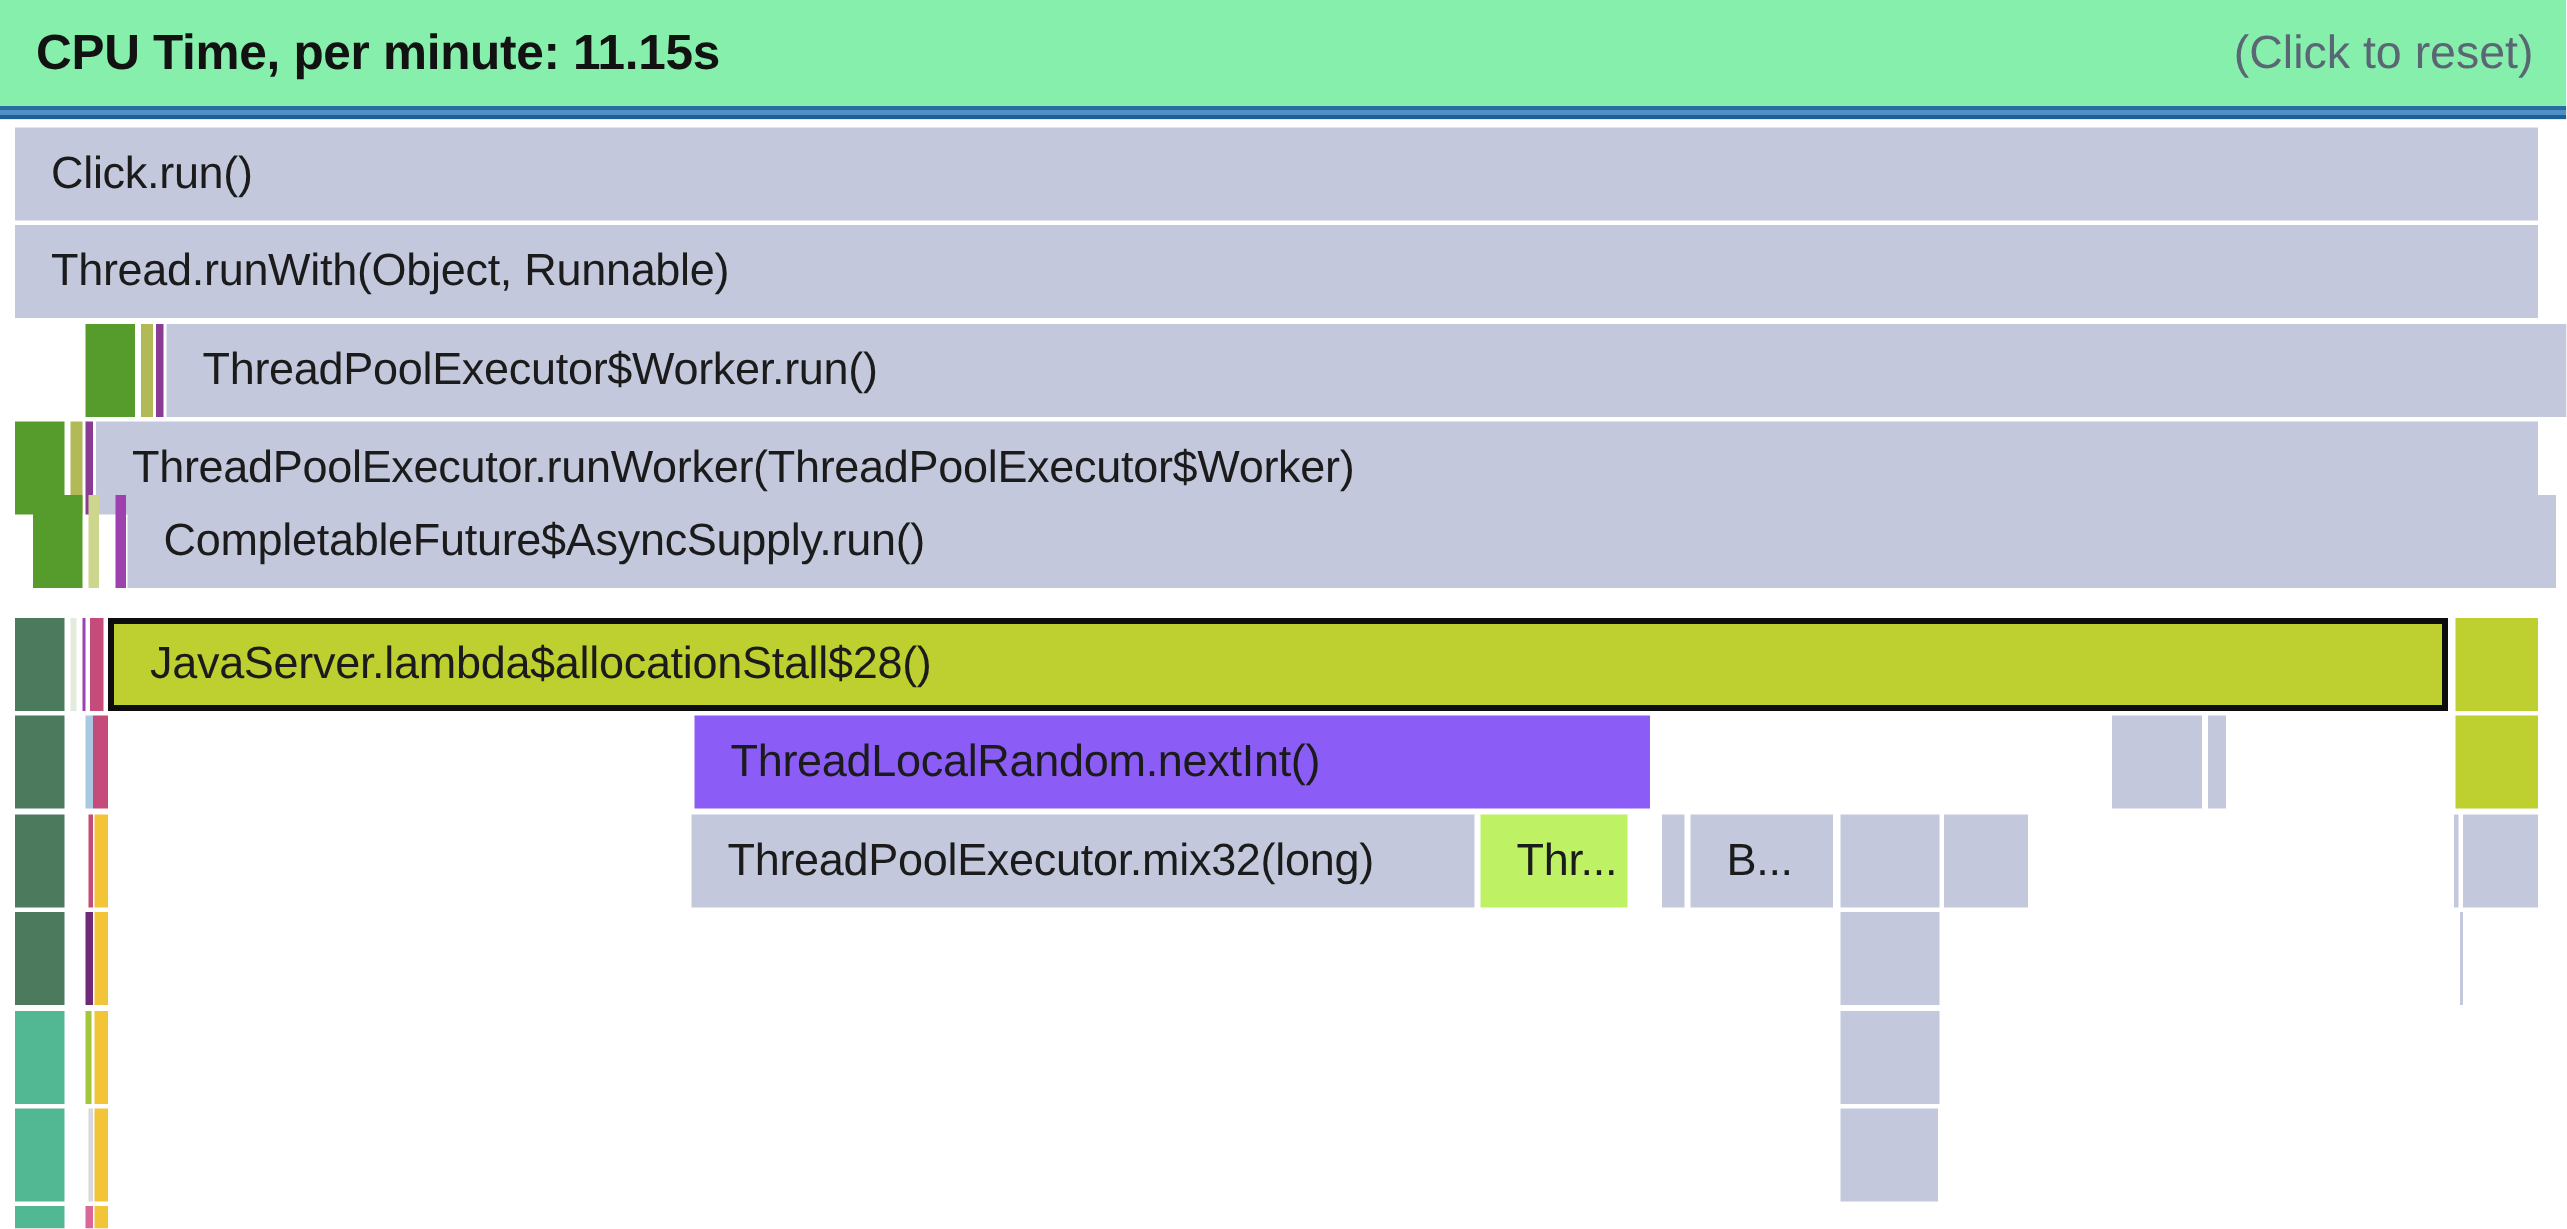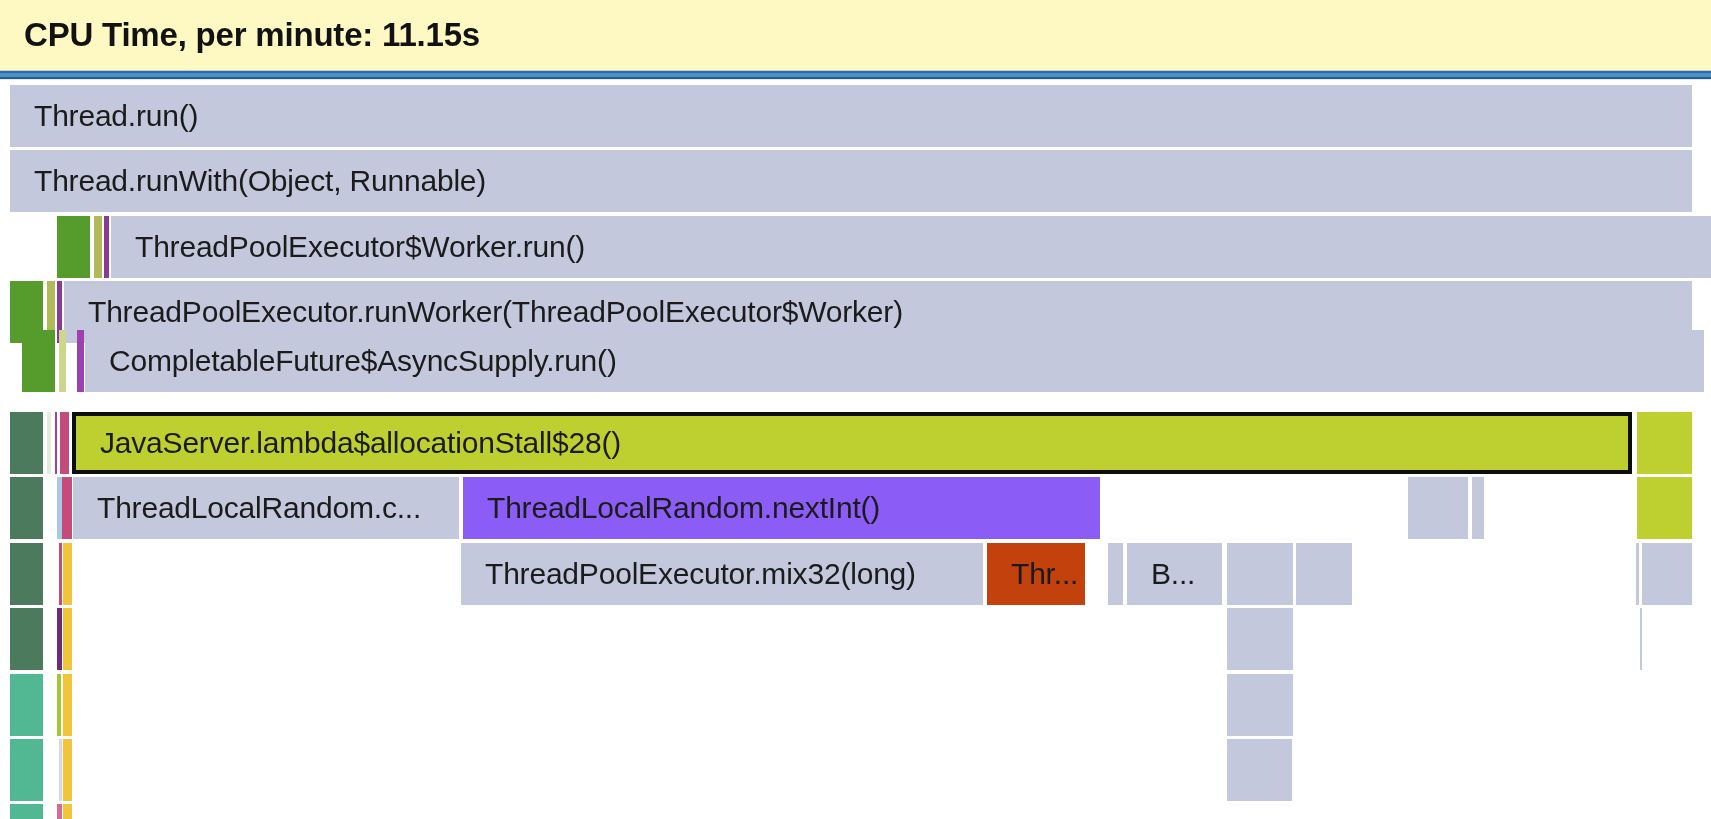--- a/index.html
+++ b/index.html
@@ -6,21 +6,21 @@
   #app{
     position:relative;
     width:1711px;height:819px;
     overflow:hidden;
     background:#ffffff;
     font-family:"Liberation Sans", sans-serif;
   }
   
   #flame-header{
     position:absolute;left:0;top:0;width:1711px;height:70px;
-    background:#fef9c3;
+    background:#86efac;
     display:flex;align-items:center;justify-content:space-between;
     box-sizing:border-box;
     padding:0 22px 1px 24px;
     cursor:pointer;
   }
   #header-rule{
     position:absolute;left:0;top:70px;width:1711px;height:10px;
     background:linear-gradient(to bottom,
       #b8cfdd 0%, #b8cfdd 8%,
       #2a6ba3 8%, #2a6ba3 34%,
@@ -53,27 +53,28 @@
     align-items:center;
   }
 </style>
 </head>
 <body>
 
 <div id="app">
 
   <div id="flame-header">
     <span id="flame-title">CPU Time, per minute: 11.15s</span>
+    <span id="reset-hint">(Click to reset)</span>
   </div>
   <div id="header-rule"></div>
 
   <div id="flame-rows">
       <div class="flame-row" style="top: 85px;">
         <div class="frame" style="left: 10px; width: 1682px; background: rgb(195, 200, 221);">
-          <span class="lbl">Thread.run()</span>
+          <span class="lbl">Click.run()</span>
         </div>
       </div>
       <div class="flame-row" style="top: 150.4px; padding-left: 40px;">
         <div class="frame" style="left: 10px; width: 1682px; background: rgb(195, 200, 221);">
           <span class="lbl">Thread.runWith(Object, Runnable)</span>
         </div>
       </div>
       <div class="flame-row" style="top: 215.8px; margin-left: 47px;">
         <div class="frame" style="left: 10px; width: 33px; background: rgb(86, 156, 45);"></div>
         <div class="frame" style="left: 47px; width: 8px; background: rgb(178, 185, 87);"></div>
@@ -105,38 +106,35 @@
         <div class="frame" style="left: 60px; width: 9px; background: rgb(196, 75, 122);"></div>
         <div class="frame hl" style="left: 72px; width: 1560px; background: rgb(190, 208, 47);">
           <span class="lbl">JavaServer.lambda$allocationStall$28()</span>
         </div>
         <div class="frame" style="left: 1637px; width: 55px; background: rgb(190, 208, 47);"></div>
       </div>
       <div class="flame-row" style="top: 477.4px;">
         <div class="frame" style="left: 10px; width: 33px; background: rgb(75, 122, 92);"></div>
         <div class="frame" style="left: 57px; width: 5px; background: rgb(169, 200, 226);"></div>
         <div class="frame" style="left: 62px; width: 10px; background: rgb(196, 75, 122);"></div>
-        <div class="frame" style="left: 73px; width: 386px; background: rgb(195, 200, 221);">
-          <span class="lbl">ThreadLocalRandom.c...</span>
-        </div>
         <div class="frame" style="left: 463px; width: 637px; background: #8b5cf6;">
           <span class="lbl">ThreadLocalRandom.nextInt()</span>
         </div>
         <div class="frame" style="left: 1408px; width: 60px; background: rgb(195, 200, 221);"></div>
         <div class="frame" style="left: 1472px; width: 12px; background: rgb(195, 200, 221);"></div>
         <div class="frame" style="left: 1637px; width: 55px; background: rgb(190, 208, 47);"></div>
       </div>
       <div class="flame-row" style="top: 542.8px;">
         <div class="frame" style="left: 10px; width: 33px; background: rgb(75, 122, 92);"></div>
         <div class="frame" style="left: 59px; width: 3px; background: rgb(196, 75, 122);"></div>
         <div class="frame" style="left: 63px; width: 9px; background: rgb(242, 196, 55);"></div>
         <div class="frame" style="left: 461px; width: 522px; background: rgb(195, 200, 221);">
           <span class="lbl">ThreadPoolExecutor.mix32(long)</span>
         </div>
-        <div class="frame" style="left: 987px; width: 98px; background: #c2410c;">
+        <div class="frame" style="left: 987px; width: 98px; background: #bef264;">
           <span class="lbl">Thr...</span>
         </div>
         <div class="frame" style="left: 1108px; width: 15px; background: rgb(195, 200, 221);"></div>
         <div class="frame" style="left: 1127px; width: 95px; background: rgb(195, 200, 221);">
           <span class="lbl">B...</span>
         </div>
         <div class="frame" style="left: 1227px; width: 66px; background: rgb(195, 200, 221);"></div>
         <div class="frame" style="left: 1296px; width: 56px; background: rgb(195, 200, 221);"></div>
         <div class="frame" style="left: 1636px; width: 3px; background: rgb(195, 200, 221);"></div>
         <div class="frame" style="left: 1642px; width: 50px; background: rgb(195, 200, 221);"></div>

